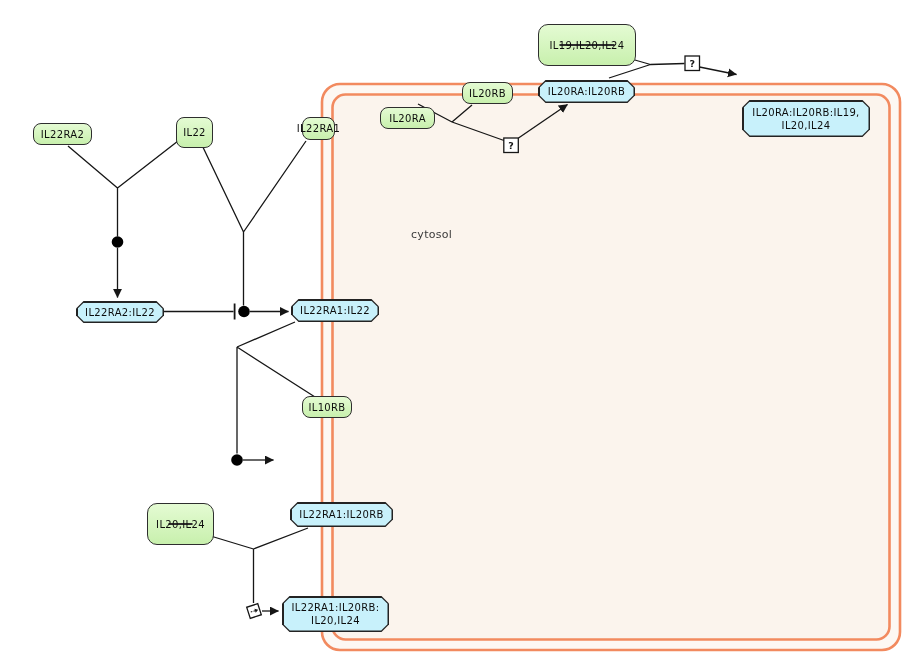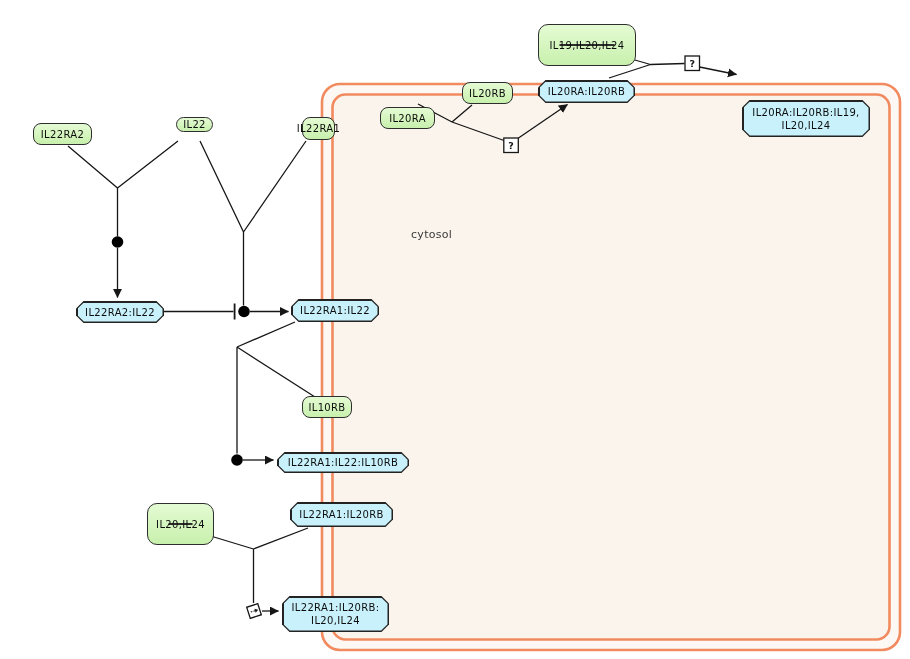--- a/index.html
+++ b/index.html
@@ -86,21 +86,21 @@
       <text x="692.2" y="67" text-anchor="middle" font-size="9.5" font-weight="bold" fill="#161616" stroke="none" font-family="DejaVu Sans, sans-serif">?</text>
       <line x1="699.5" y1="67" x2="736.5" y2="74.5" marker-end="url(#arr)"></line>
     </g>
   </svg>
 
   <div class="compartment-label">cytosol</div>
 
   <div class="node protein" style="left:33px;top:123px;width:59px;height:22px;">
     <span class="lbl">IL22RA2</span>
   </div>
-  <div class="node protein" style="left:176px;top:117px;width:37px;height:15px;">
+  <div class="node protein" style="left:176px;top:117px;width:37px;height:31px;">
     <span class="lbl">IL22</span>
   </div>
   <div class="node protein" style="left:302px;top:117px;width:33px;height:23px;">
     <span class="lbl">IL22RA1</span>
   </div>
   <div class="node protein" style="left:380px;top:81px;width:55px;height:22px;margin-top:26px;">
     <span class="lbl">IL20RA</span>
   </div>
   <div class="node protein" style="left:462px;top:82px;width:51px;height:22px;">
     <span class="lbl">IL20RB</span>
@@ -134,25 +134,20 @@
   <div class="node complex" style="left:76px;top:301px;width:88px;height:22px;">
     <div class="complex-inner">
       <span class="lbl">IL22RA2:IL22</span>
     </div>
   </div>
   <div class="node complex" style="left:291px;top:299px;width:88px;height:23px;">
     <div class="complex-inner">
       <span class="lbl">IL22RA1:IL22</span>
     </div>
   </div>
-  <div class="node complex" style="left:277px;top:452px;width:132px;height:21px;">
-    <div class="complex-inner">
-      <span class="lbl">IL22RA1:IL22:IL10RB</span>
-    </div>
-  </div>
   <div class="node complex" style="left:290px;top:502px;width:103px;height:25px;">
     <div class="complex-inner">
       <span class="lbl">IL22RA1:IL20RB</span>
     </div>
   </div>
   <div class="node complex" style="left:282px;top:596px;width:107px;height:36px;">
     <div class="complex-inner">
       <span class="lbl">IL22RA1:IL20RB:
 IL20,IL24</span>
     </div>

